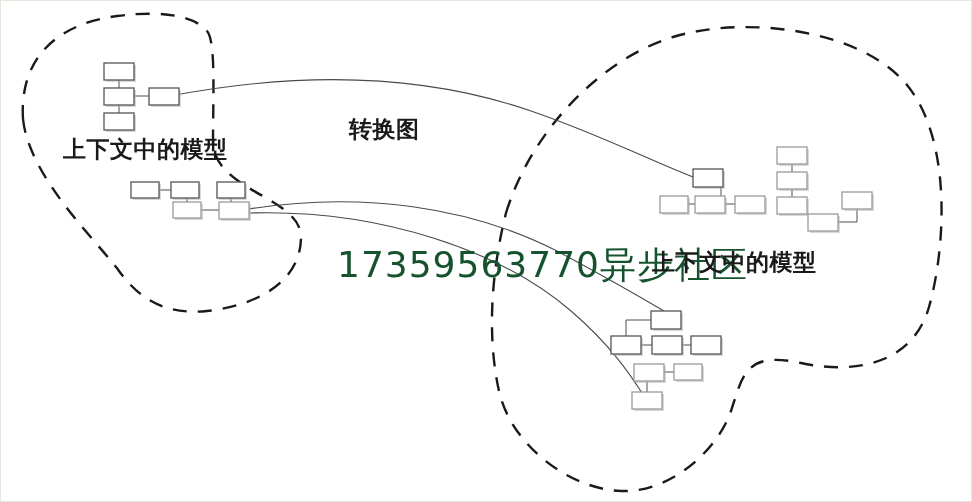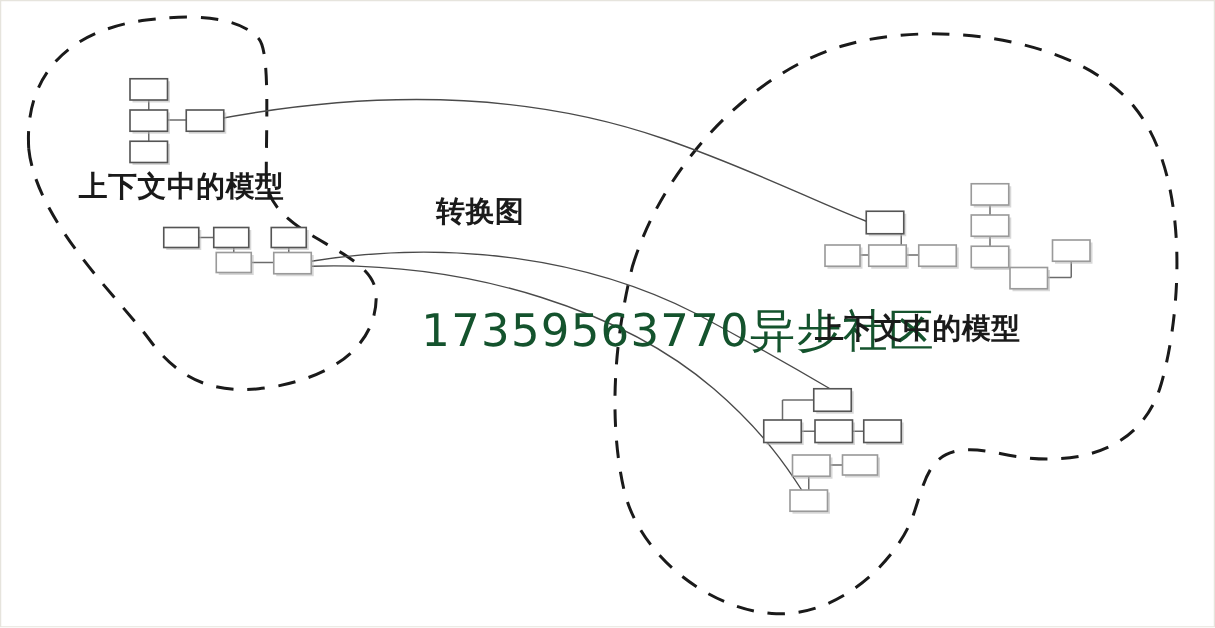--- a/index.html
+++ b/index.html
@@ -29,21 +29,21 @@
   .label {
     position: absolute;
     white-space: nowrap;
     color: #1a1a1a;
     font-size: 23px;
     font-weight: 600;
     letter-spacing: 0.5px;
     font-family: "DejaVu Sans", "Liberation Sans", sans-serif;
   }
   #label-left   { left: 62px;  top: 133px; }
-  #label-center { left: 348px; top: 113px; margin-top: 40px; }
+  #label-center { left: 348px; top: 113px; }
   #label-right  { left: 651px; top: 246px; }
   #watermark {
     position: absolute;
     left: 336px;
     top: 240px;
     font-size: 36px;
     color: #14532d;
     white-space: nowrap;
     letter-spacing: 1px;
     font-family: "DejaVu Sans", "Liberation Sans", sans-serif;

